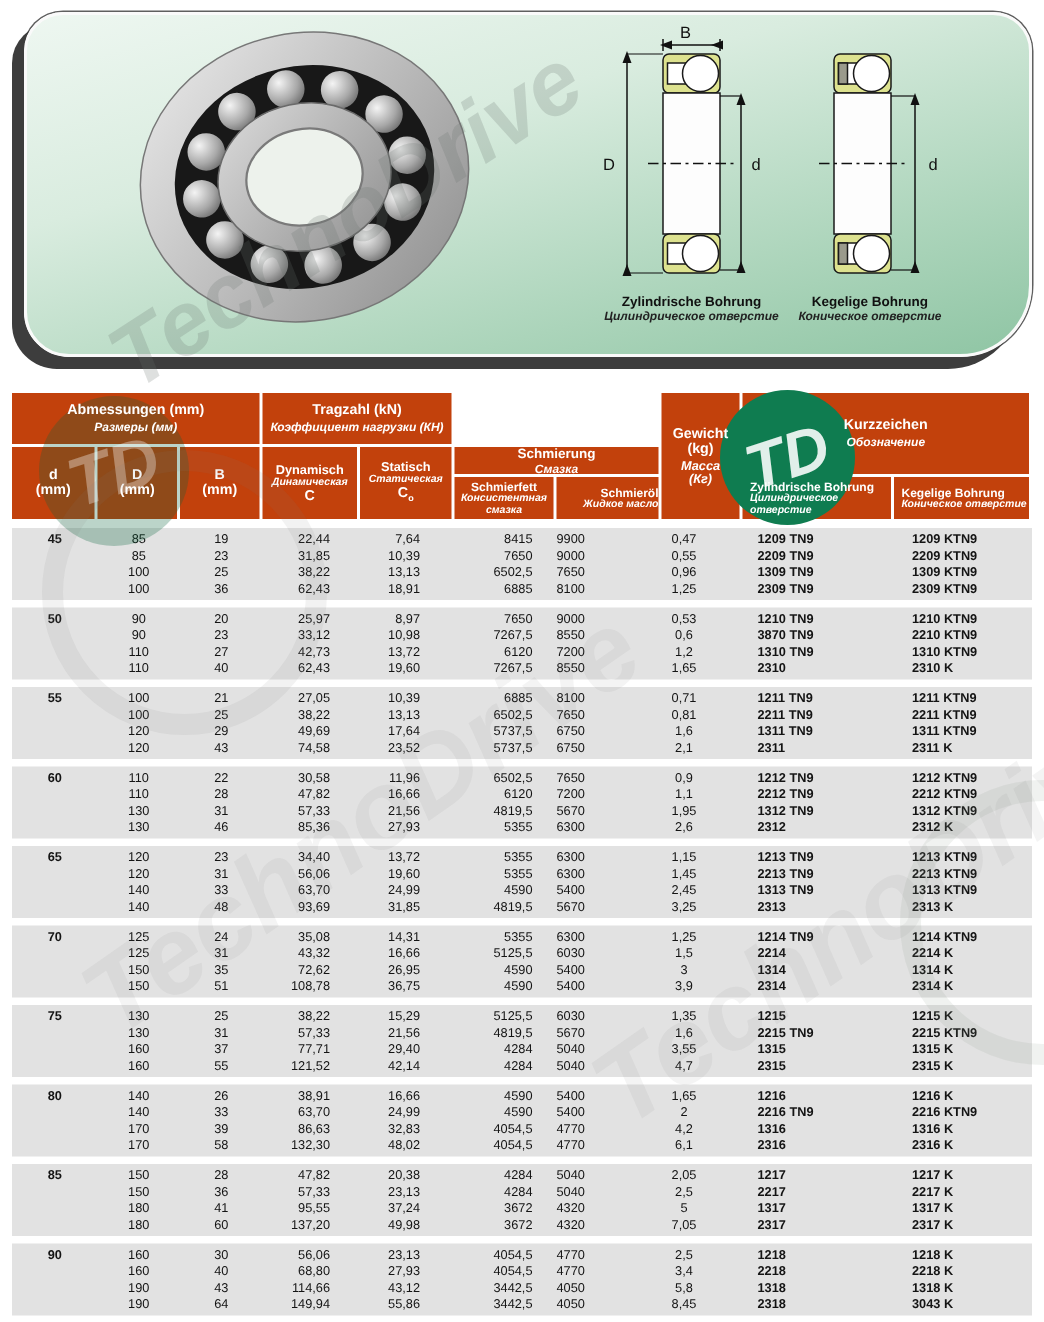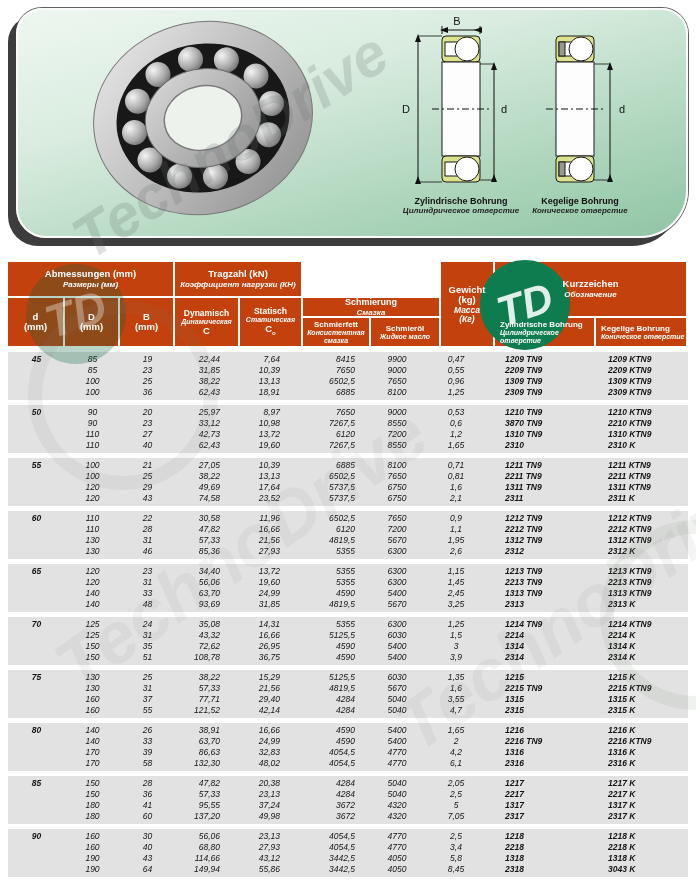--- a/index.html
+++ b/index.html
@@ -46,50 +46,50 @@
   .a-dims   { grid-column:1/4;  grid-row:1; }
   .a-d      { grid-column:1;    grid-row:2/4; }
   .a-D      { grid-column:2;    grid-row:2/4; }
   .a-B      { grid-column:3;    grid-row:2/4; }
   .a-load   { grid-column:4/6;  grid-row:1; }
   .a-dyn    { grid-column:4;    grid-row:2/4; }
   .a-stat   { grid-column:5;    grid-row:2/4; }
   .a-speed  { grid-column:6/8;  grid-row:1; }
   .a-lube   { grid-column:6/8;  grid-row:2; }
   .a-grease { grid-column:6;    grid-row:3; }
-  .a-oil    { grid-column:7;    grid-row:3; }
+  .a-oil    { grid-column:7;    grid-row:3;align-items:flex-end; }
   .a-weight { grid-column:8;    grid-row:1/4; }
   .a-desig  { grid-column:9/11; grid-row:1/3; }
   .a-cyl    { grid-column:9;    grid-row:3; align-items:flex-start; text-align:left; padding-left:5px; }
   .a-keg    { grid-column:10;   grid-row:3; align-items:flex-start; text-align:left; padding-left:5px; }
   .hdr-logo { position:absolute; left:472px; top:-2px; width:90px; height:90px;
               background:#0f7c50; border-radius:50%; z-index:1;
               display:flex; align-items:center; justify-content:center; }
   .hdr-logo span { color:rgba(255,255,255,.88); font-size:42px; font-weight:bold;
                    font-style:italic; transform:rotate(-18deg); }
   .hdr-logo2 { position:absolute; left:18px; top:2px; width:100px; height:100px;
                border-radius:50%; background:rgba(10,100,60,.28); z-index:1;
                display:flex; align-items:center; justify-content:center; overflow:hidden; }
   .hdr-logo2 span { color:rgba(255,255,255,.35); font-size:46px; font-weight:bold;
                     font-style:italic; transform:rotate(-18deg); }
   
-  .tbody { margin-top:6px;font-style:italic; }
+  .tbody { margin-top:6px; }
   .group { background:#e2e2e2; padding:2px 0; margin-bottom:5px; }
   .trow {
     display:grid;
     grid-template-columns:57px 55px 55px 65px 63px 68px 70px 54px 101px 92px;
     height:11px; line-height:11px; font-size:8.5px; color:#141414;
   }
   .cell { overflow:hidden; }
   .c-d     { font-weight:bold; text-align:center; }
   .c-D,.c-B{ text-align:center; }
   .c-C     { text-align:right; padding-right:20px; }
   .c-C0    { text-align:right; padding-right:23px; }
   .c-grease{ text-align:right; padding-right:16px; }
-  .c-oil   { text-align:center; padding-right:18px; }
+  .c-oil   { text-align:left; padding-right:18px; }
   .c-wt    { text-align:center; padding-right:24px; }
   .c-cyl   { text-align:left; padding-left:10px; font-weight:bold; }
   .c-keg   { text-align:left; padding-left:12px; font-weight:bold; }
 </style>
 </head>
 <body>
 
 <div class="page">
 
   <div class="panel"></div>

